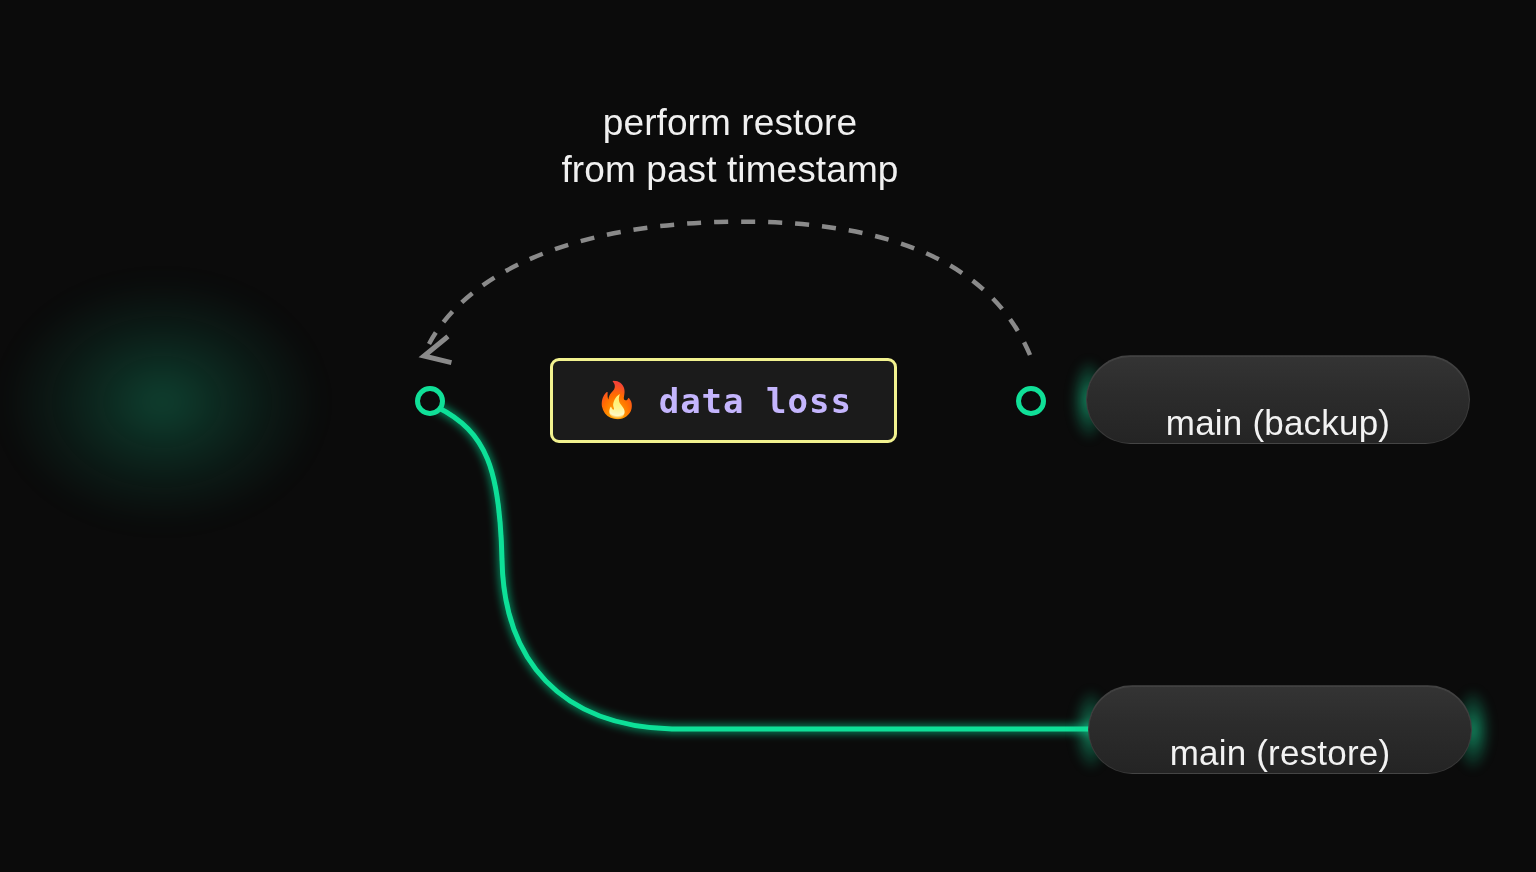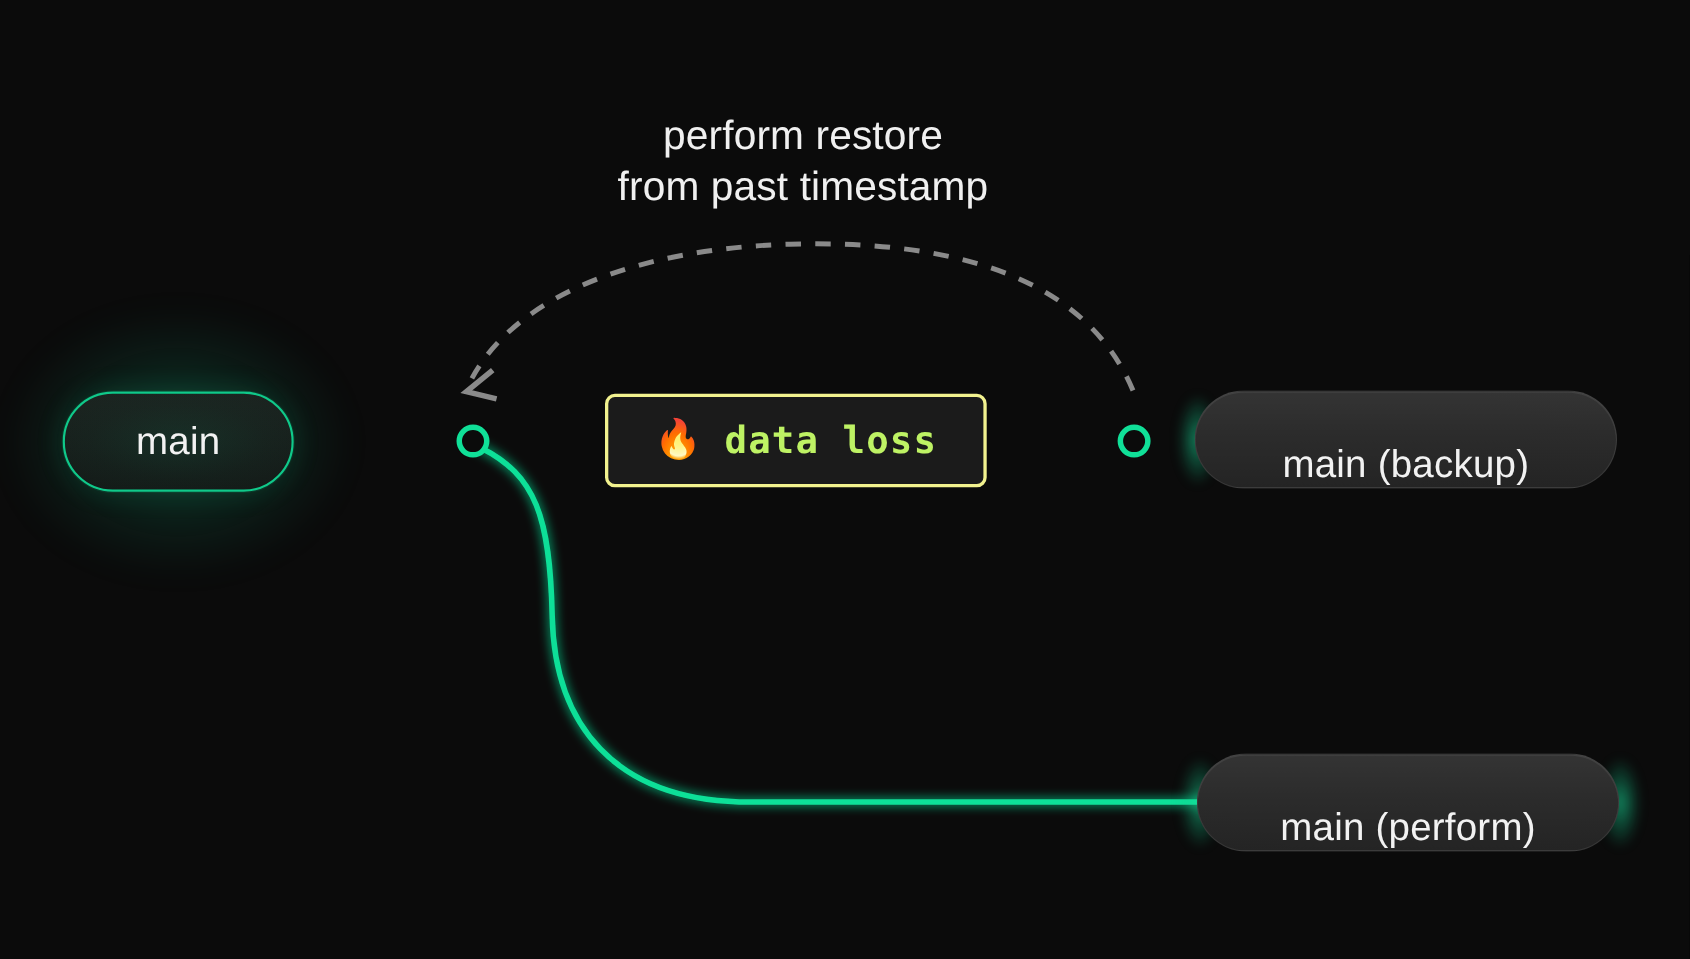--- a/index.html
+++ b/index.html
@@ -148,21 +148,21 @@
   .alert-box .emoji {
     font-size: 35px;
     line-height: 1;
     transform: translateY(-1px);
   }
   .alert-box .label {
     font-family: "DejaVu Sans Mono", "Liberation Mono", monospace;
     font-size: 34px;
     font-weight: 700;
     letter-spacing: 1px;
-    color: #bef264;
+    color: #c4b5fd;
   }
 </style>
 </head>
 <body>
 
 <div id="canvas">
 
   <div class="halo"></div>
 
   <svg id="wires" viewBox="0 0 1536 872">
@@ -188,39 +188,36 @@
 
     <path d="M 437 407 C 487 432 500 470 502 560 C 504 660 560 726 672 729 L 1100 729" fill="none" stroke="#10e098" stroke-width="5" stroke-linecap="round" filter="url(#wire-glow)"></path>
 
     <circle cx="430" cy="401" r="12.5" fill="#0b0b0b" stroke="#10e098" stroke-width="5"></circle>
     <circle cx="1031" cy="401" r="12.5" fill="#0b0b0b" stroke="#10e098" stroke-width="5"></circle>
   </svg>
 
   <div class="caption">perform restore
 from past timestamp</div>
 
-  <div class="pill pill--accent">
-    <span>main</span>
-  </div>
 
   <div class="alert-box">
     <span class="emoji">🔥</span>
     <span class="label">data loss</span>
   </div>
 
   <div class="edge-glow edge-glow--backup-left">
       <i></i>
     </div>
   <div class="edge-glow edge-glow--restored-left">
       <i></i>
     </div>
   <div class="edge-glow edge-glow--restored-right">
       <i></i>
     </div>
 
   <div class="pill pill--gray pill--backup">
     <span>main (backup)</span>
   </div>
   <div class="pill pill--gray pill--restored">
-    <span>main (perform)</span>
+    <span>main (restore)</span>
   </div>
 
 </div>
 
 </body></html>

